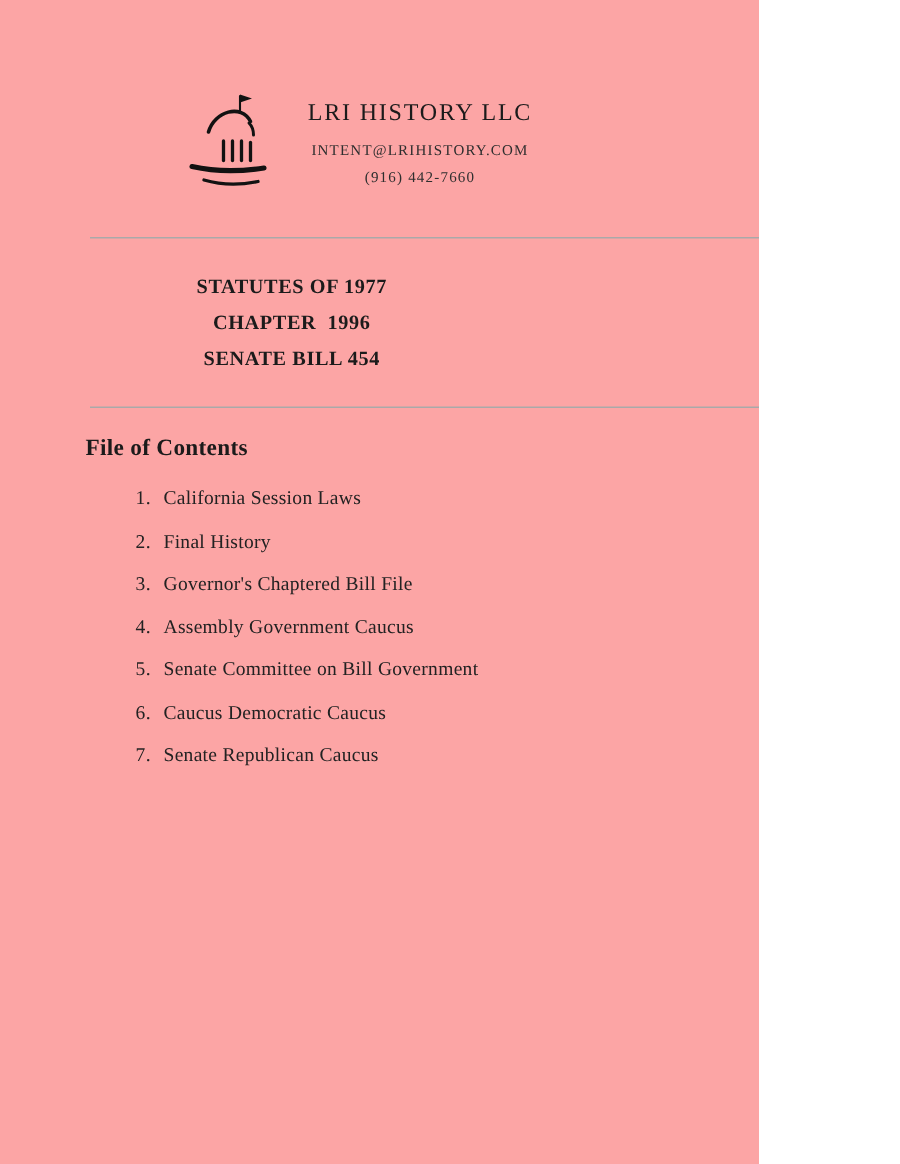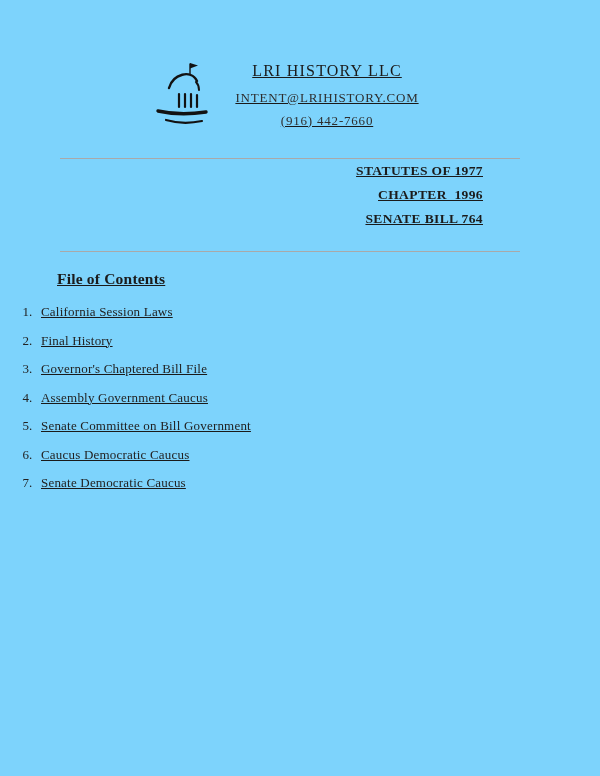--- a/index.html
+++ b/index.html
@@ -2,27 +2,26 @@
 <html><head>
 <meta charset="utf-8">
 <style>
   html, body {
     margin: 0;
     padding: 0;
     background: #ffffff;
   }
   .page {
     position: relative;
-    width: 600px;
+    width: 506px;
     height: 776px;
-    background: #7dd3fc;
+    background: #fca5a5;
     font-family: "Liberation Serif", serif;
     color: #1a1a1a;
     overflow: hidden;
-    text-decoration: underline;
   }
 
   
   .letterhead {
     display: flex;
     align-items: center;
     justify-content: center;
     gap: 22px;
     padding-top: 60px;
     transform: translateX(-14px);
@@ -35,61 +34,62 @@
   .contact-block {
     text-align: center;
   }
   .company-name {
     font-size: 16px;
     letter-spacing: 1.2px;
     color: #1b1b1b;
     margin-bottom: 7px;
   }
   .contact-line {
-    font-size: 13px;
+    font-size: 10px;
     letter-spacing: 0.8px;
     color: #2e2e2e;
     line-height: 1.75;
   }
 
   
   .rule {
     border: none;
     border-top: 1px solid #a9a9a9;
     width: 460px;
     margin: 0 0 0 60px;
   }
   .rule-top { margin-top: 24px; }
   .rule-mid { margin-top: 20px; }
 
   
   .title-block {
+    margin-top: 20px;
     margin-right: 117px;
-    text-align: right;
+    text-align: center;
   }
   .title-line {
     font-weight: bold;
     font-size: 13.5px;
     letter-spacing: 0.4px;
     line-height: 24px;
     color: #1b1b1b;
     white-space: pre;
   }
 
   
   .toc-heading {
     margin: 18px 0 0 57px;
     font-size: 15.5px;
     font-weight: bold;
     letter-spacing: 0.2px;
     color: #1b1b1b;
   }
   .toc-list {
     margin: 16px 0 0 0;
-    padding-left: 36px;
+    padding-left: 104px;
     font-size: 13px;
     color: #222222;
   }
   .toc-list li {
     margin-bottom: 12.5px;
     padding-left: 5px;
     letter-spacing: 0.2px;
   }
   .toc-list li::marker {
     color: #222222;
@@ -126,30 +126,30 @@
       <div class="contact-line">INTENT@LRIHISTORY.COM</div>
       <div class="contact-line">(916) 442-7660</div>
     </div>
   </header>
 
   <hr class="rule rule-top">
 
   <div class="title-block">
     <div class="title-line">STATUTES OF 1977</div>
     <div class="title-line">CHAPTER  1996</div>
-    <div class="title-line">SENATE BILL 764</div>
+    <div class="title-line">SENATE BILL 454</div>
   </div>
 
   <hr class="rule rule-mid">
 
   <h2 class="toc-heading">File of Contents</h2>
 
   <ol class="toc-list">
     <li>California Session Laws</li>
     <li>Final History</li>
     <li>Governor's Chaptered Bill File</li>
     <li>Assembly Government Caucus</li>
     <li>Senate Committee on Bill Government</li>
     <li>Caucus Democratic Caucus</li>
-    <li>Senate Democratic Caucus</li>
+    <li>Senate Republican Caucus</li>
   </ol>
 
 </div>
 
 </body></html>

